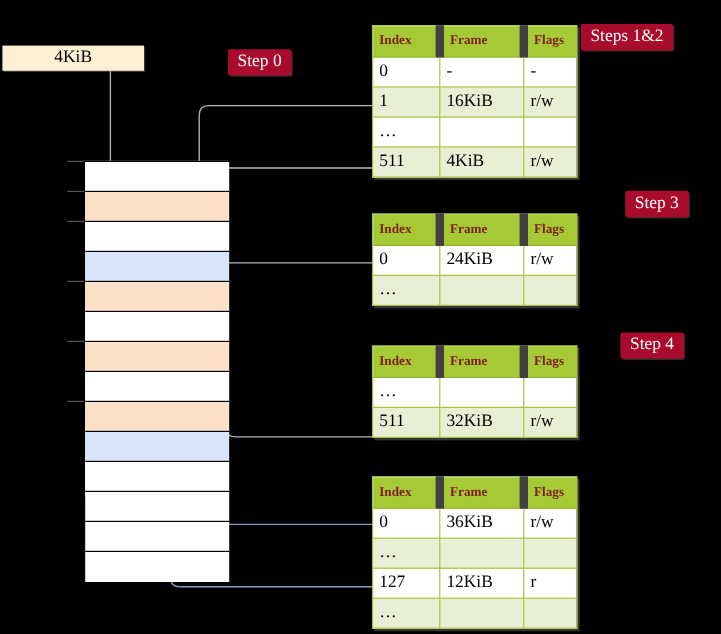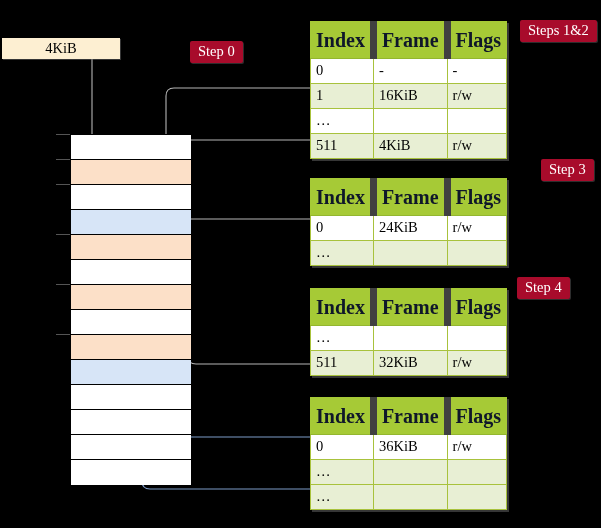--- a/index.html
+++ b/index.html
@@ -38,26 +38,26 @@
     padding: 4px 5px 5px 5px;
     text-align: left;
     vertical-align: middle;
     height: 25px;
     white-space: nowrap;
     color: #000000;
     font-weight: normal;
   }
   .ptable thead th {
     background: #a6ca36;
-    color: #0f172a;
+    color: #7f1d1d;
     font-weight: bold;
-    font-size: 20px;
+    font-size: 11px;
     border: 1px solid #a6ca36;
     border-bottom: 1px solid #93b62f;
-    height: 37px;
+    height: 26px;
   }
   .ptable thead th + th { border-left: 7px solid #404040; }
   .ptable tbody tr.alt td { background: #e8efd4; }
   .ptable tbody tr.plain td { background: #ffffff; }
   .ptable td.hl { background: #ffff99; }
   .col-index { width: 56px; }
   .col-frame { width: 70px; }
   .col-flags { width: 44px; }
 
   
@@ -158,22 +158,22 @@
       <div class="memrow " style="top: 175px;"></div>
       <div class="memrow orange" style="top: 200px;"></div>
       <div class="memrow blue" style="top: 225px;"></div>
       <div class="memrow " style="top: 250px;"></div>
       <div class="memrow " style="top: 275px;"></div>
       <div class="memrow " style="top: 300px;"></div>
       <div class="memrow  last" style="top: 325px;"></div>
     </div>
 
   <div class="badge" style="left:190px; top:41px;">Step 0</div>
-  <div class="badge" style="left:520px; top:20px;">Steps 1&amp;2</div>
-  <div class="badge" style="left:521px; top:159px;margin-left:20px;">Step 3</div>
+  <div class="badge" style="left:484px; top:20px;">Steps 1&amp;2</div>
+  <div class="badge" style="left:521px; top:159px;">Step 3</div>
   <div class="badge" style="left:517px; top:277px;">Step 4</div>
 
   <div id="tables-host">
       <table class="ptable" style="left: 310px; top: 21px;">
         <thead>
           <tr>
             <th class="col-index">Index</th>
             <th class="col-frame">Frame</th>
             <th class="col-flags">Flags</th>
           </tr>
@@ -254,20 +254,25 @@
         <tbody>
           <tr class="plain">
             <td class="col-index">0</td>
             <td class="col-frame">36KiB</td>
             <td class="col-flags">r/w</td>
           </tr>
           <tr class="alt">
             <td class="col-index">…</td>
             <td class="col-frame"></td>
             <td class="col-flags"></td>
+          </tr>
+          <tr class="plain">
+            <td class="col-index">127</td>
+            <td class="col-frame">12KiB</td>
+            <td class="col-flags">r</td>
           </tr>
           <tr class="alt">
             <td class="col-index">…</td>
             <td class="col-frame"></td>
             <td class="col-flags"></td>
           </tr>
         </tbody>
       </table>
     </div>
 

